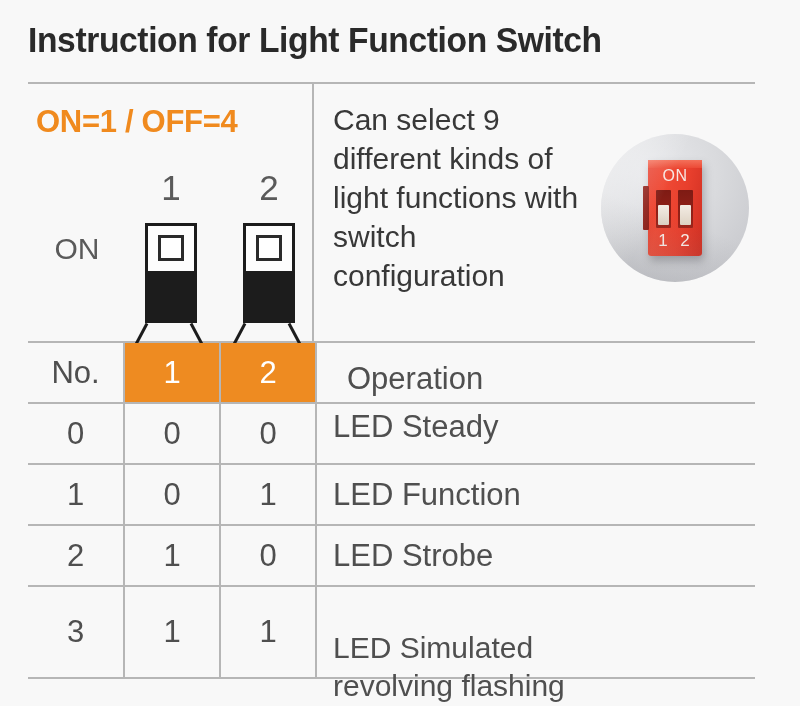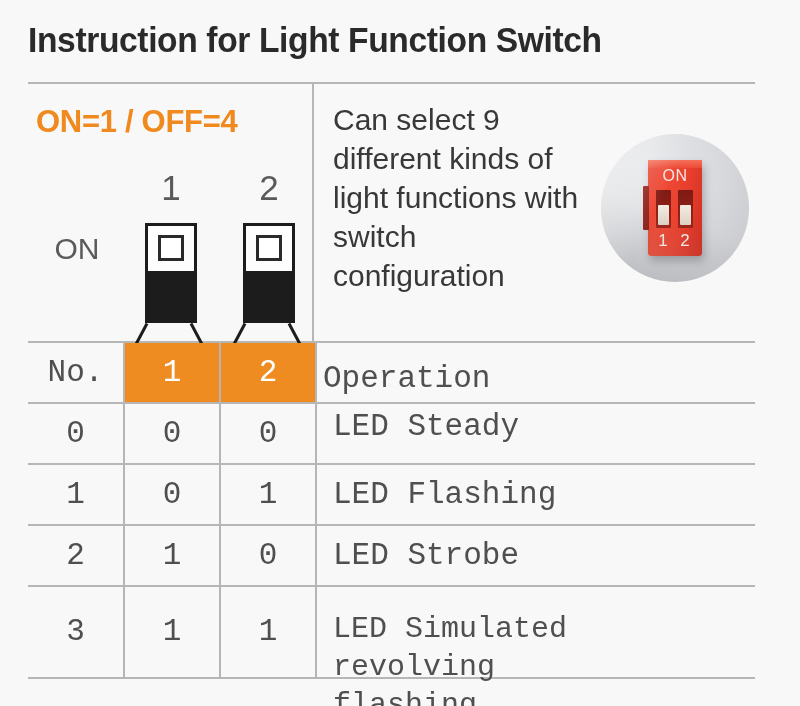--- a/index.html
+++ b/index.html
@@ -227,21 +227,20 @@
   
   .cell {
     position: absolute;
     box-sizing: border-box;
     display: flex;
     align-items: center;
     justify-content: center;
     font-size: 31px;
     line-height: 36px;
     color: #4f4f4f;
-    font-family: Liberation Mono, monospace;
   }
   .cell.op {
     justify-content: flex-start;
     padding-left: 16px;
     text-align: left;
   }
   .cell.hdr-orange {
     background: #EE8B21;
     color: #ffffff;
   }
@@ -306,31 +305,31 @@
       </div>
       <div class="num a">1</div>
       <div class="num b">2</div>
     </div>
     <div class="shade"></div>
   </div>
 
   <div class="cell" style="left:28px;  top:343px; width:95px;  height:59px;">No.</div>
   <div class="cell hdr-orange" style="left:125px; top:343px; width:94px;  height:59px;">1</div>
   <div class="cell hdr-orange" style="left:221px; top:343px; width:94px;  height:59px;">2</div>
-  <div class="cell op" style="left:307px; top:343px; width:438px; height:72px;">Operation</div>
+  <div class="cell op" style="left:331px; top:343px; width:438px; height:72px;">Operation</div>
 
   <div class="cell" style="left:28px;  top:404px; width:95px;  height:59px;">0</div>
   <div class="cell" style="left:125px; top:404px; width:94px;  height:59px;">0</div>
   <div class="cell" style="left:221px; top:404px; width:94px;  height:59px;">0</div>
   <div class="cell op" style="left:317px; top:404px; width:438px; height:46px;">LED Steady</div>
 
   <div class="cell" style="left:28px;  top:465px; width:95px;  height:59px;">1</div>
   <div class="cell" style="left:125px; top:465px; width:94px;  height:59px;">0</div>
   <div class="cell" style="left:221px; top:465px; width:94px;  height:59px;">1</div>
-  <div class="cell op" style="left:317px; top:465px; width:438px; height:59px;">LED Flashing</div>
+  <div class="cell op" style="left:317px; top:465px; width:438px; height:59px;">LED Function</div>
 
   <div class="cell" style="left:28px;  top:526px; width:95px;  height:59px;">2</div>
   <div class="cell" style="left:125px; top:526px; width:94px;  height:59px;">1</div>
   <div class="cell" style="left:221px; top:526px; width:94px;  height:59px;">0</div>
   <div class="cell op" style="left:317px; top:526px; width:438px; height:59px;">LED Strobe</div>
 
   <div class="cell" style="left:28px;  top:587px; width:95px;  height:90px;">3</div>
   <div class="cell" style="left:125px; top:587px; width:94px;  height:90px;">1</div>
   <div class="cell" style="left:221px; top:587px; width:94px;  height:90px;">1</div>
   <div class="cell op two-line" style="left:317px; top:605px; width:330px; height:96px;margin-top:14px;">LED Simulated revolving flashing</div>

